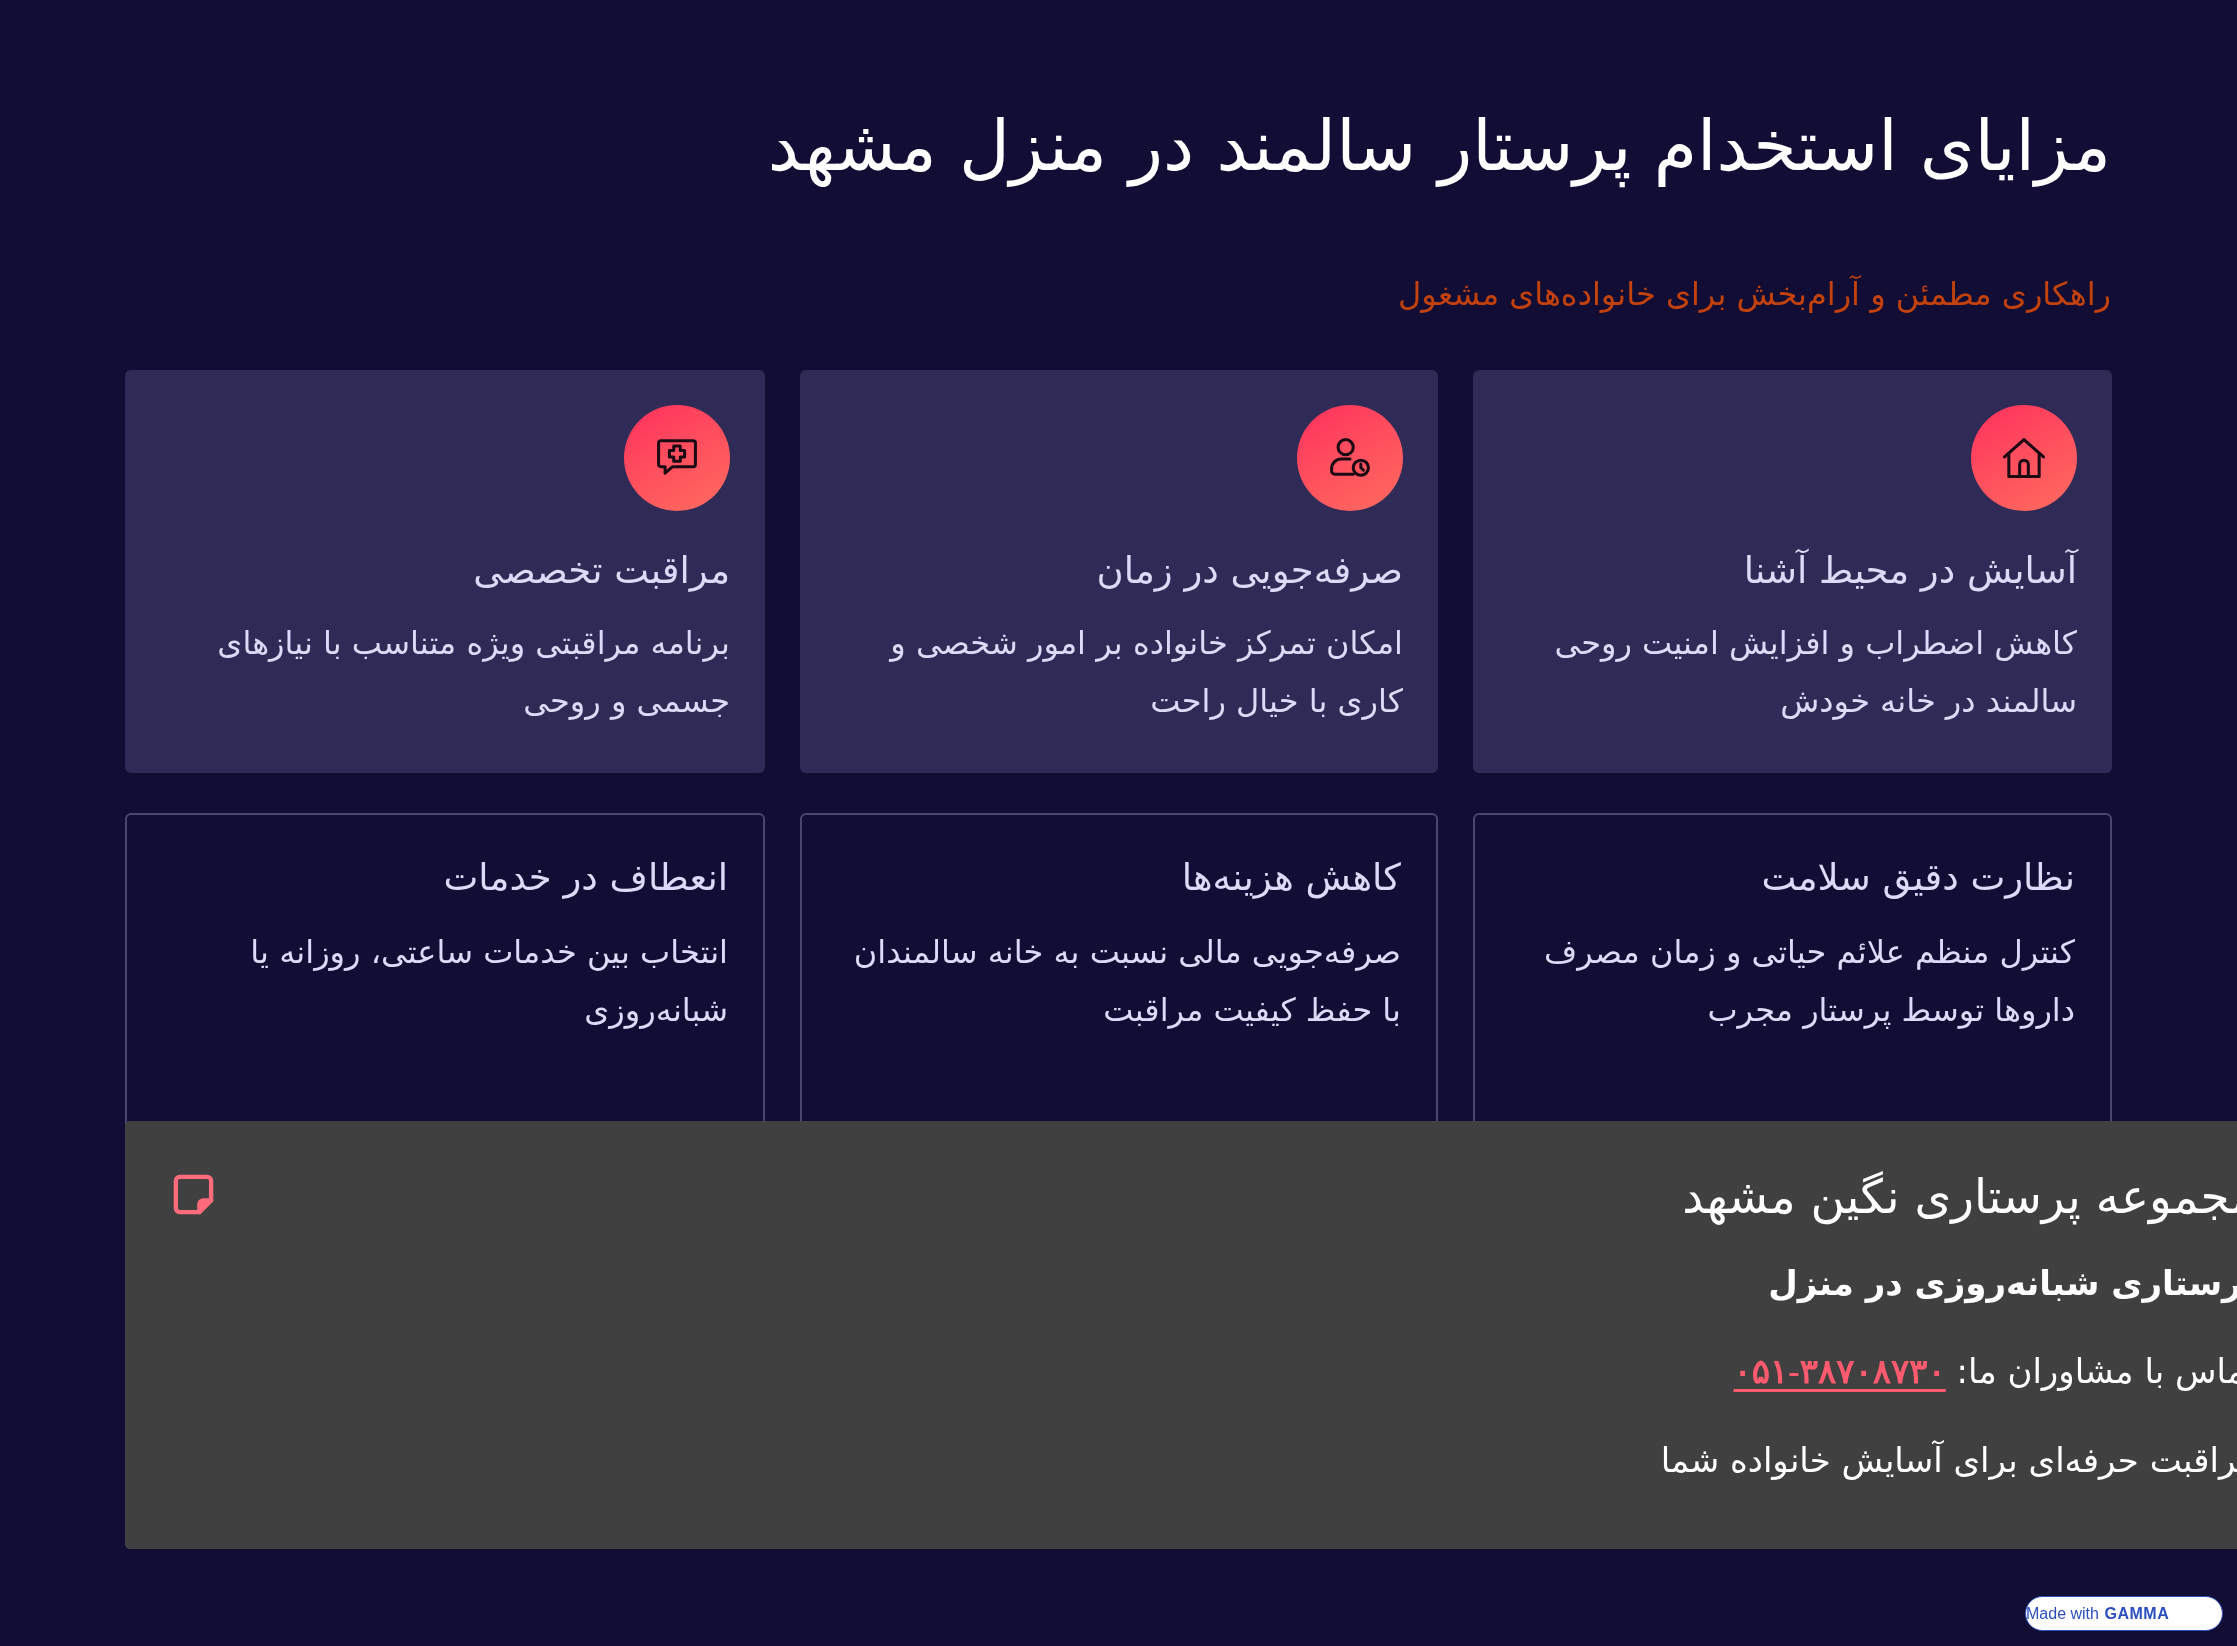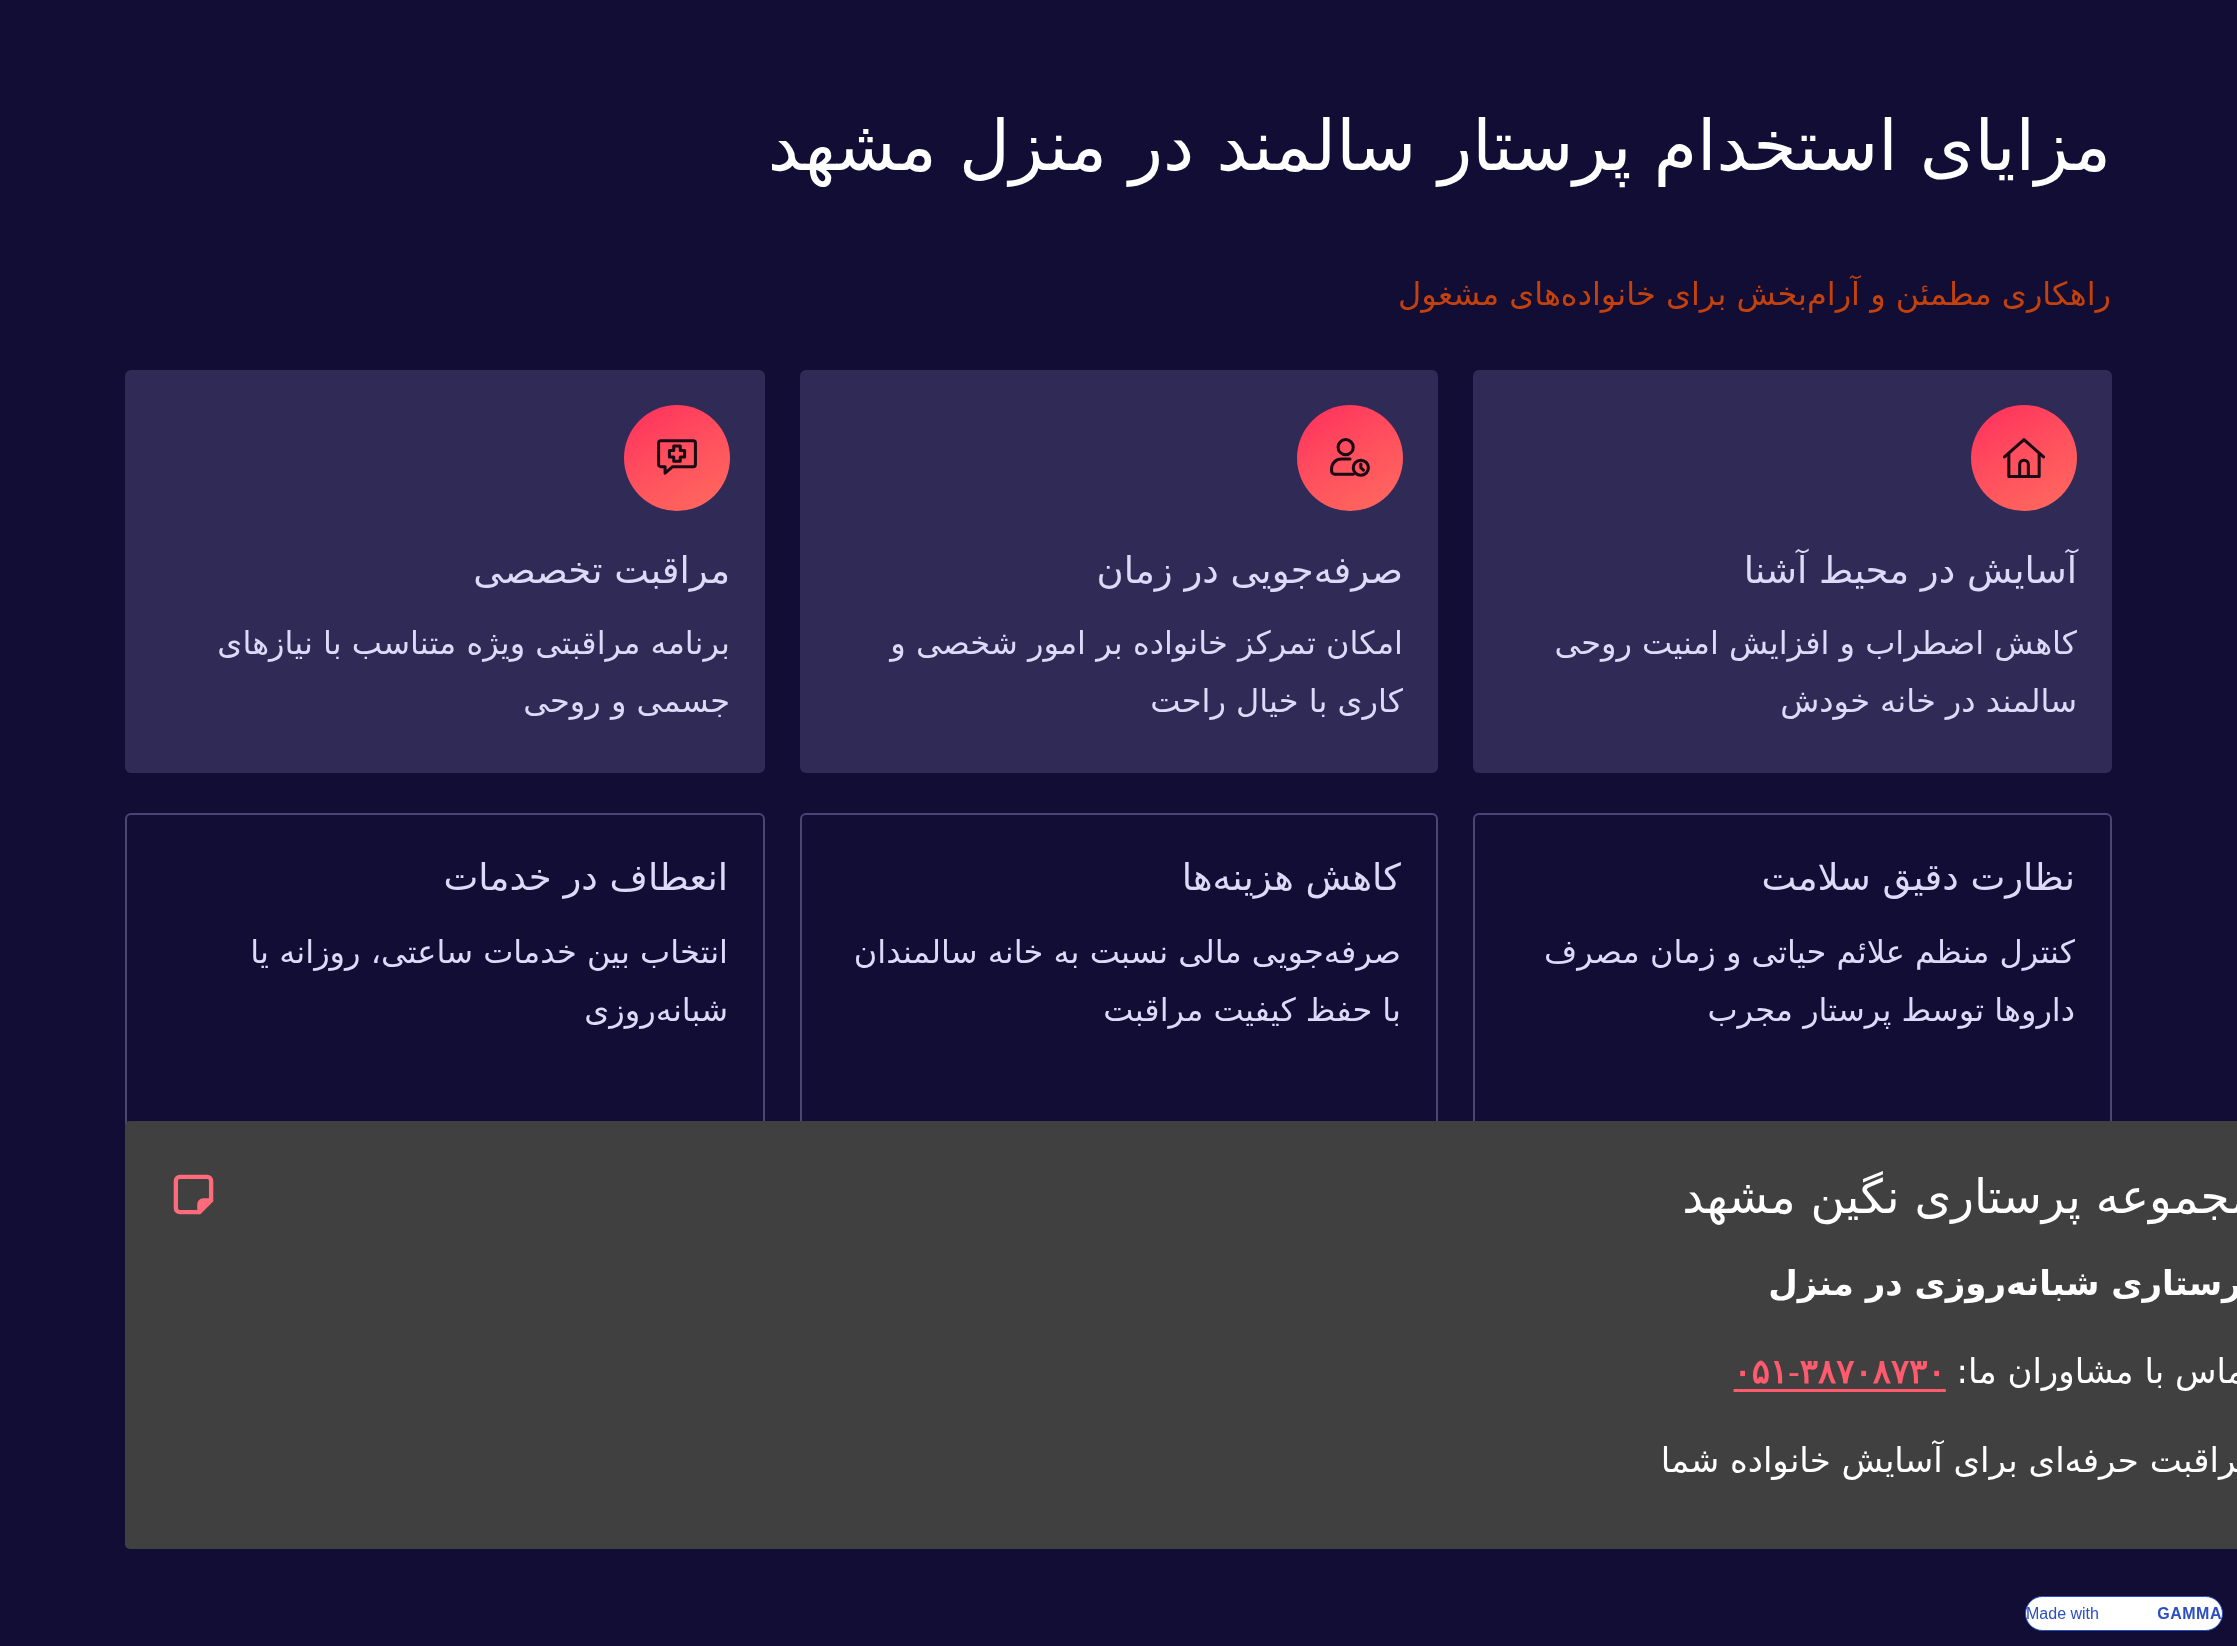--- a/index.html
+++ b/index.html
@@ -141,21 +141,21 @@
     }
 
     .badge {
       position: absolute;
       left: 2025px; top: 1596px;
       width: 198px; height: 35px;
       background: #ffffff;
       border: 1.9px solid #2b4fbf;
       border-radius: 18.6px;
       direction: ltr;
-      display: flex; align-items: center; justify-content: space-between;
+      display: flex; align-items: center; justify-content: flex-start;
       gap: 5.6px;
       font-family: "Liberation Sans", sans-serif;
       font-size: 16px;
       color: #2b4fbf;
       text-decoration: none;
     }
     .badge .brand {
       font-weight: 700;
       letter-spacing: 0.5px;
     }

